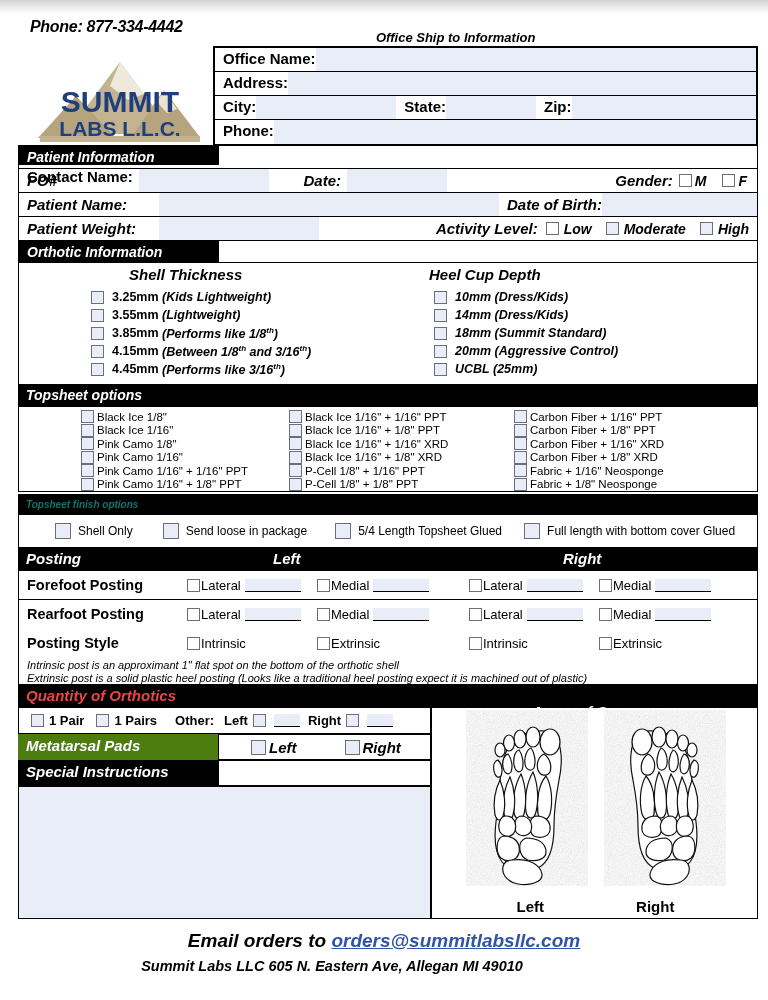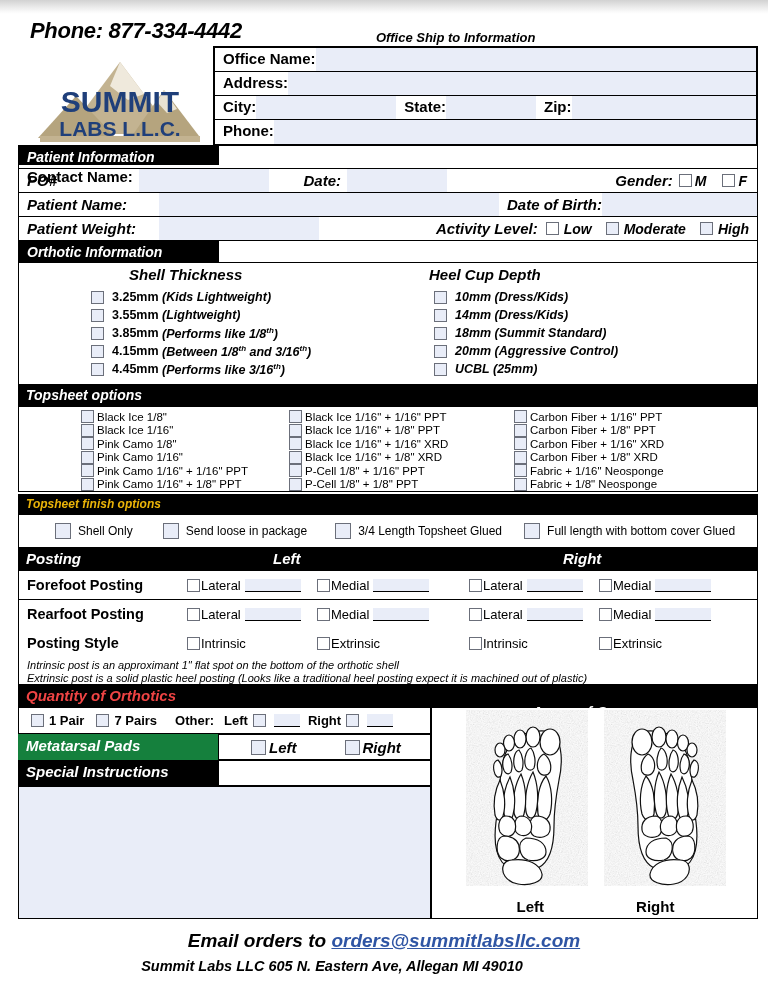--- a/index.html
+++ b/index.html
@@ -22,21 +22,21 @@
   .cbx{
     display:inline-block; width:13px; height:13px;
     border:1px solid #6b6f7a; background:#e9edf8; vertical-align:-2px;
     flex:0 0 auto;
   }
   .cbx.w{ background:#ffffff; }
 
   
   .phone{
     position:absolute; left:30px; top:18px;
-    font-size:22px; font-weight:bold; font-style:italic; letter-spacing:-0.3px;
+    font-size:16px; font-weight:bold; font-style:italic; letter-spacing:-0.3px;
   }
   .shipto{
     position:absolute; left:376px; top:30px;
     font-size:13px; font-weight:bold; font-style:italic;
   }
   .logo{ position:absolute; left:24px; top:56px; width:192px; height:92px; }
   .logo svg{ display:block; }
 
   
   .otbl{ position:absolute; left:213px; top:46px; width:545px; border:2px solid #000;}
@@ -70,21 +70,21 @@
           background:#000; }
   .tsbar span{ color:#fff; font-style:italic; font-weight:bold; font-size:14px;
                padding:2px 0 0 8px; display:inline-block;}
   .tsbox{ position:absolute; left:18px; top:407px; width:740px; height:85px;
           border:1.5px solid #000; border-top:none; }
   .tscol{ position:absolute; top:3px; }
   .tsitem{ display:flex; align-items:center; gap:3px; font-size:11.5px; height:13.5px; white-space:nowrap;}
 
   
   .tfbar{ position:absolute; left:18px; top:494px; width:740px; height:21px; background:#000;}
-  .tfbar span{ color:#eab308; font-style:italic; font-weight:bold; font-size:12px; padding:1px 0 0 8px; display:inline-block;text-align:center;}
+  .tfbar span{ color:#0f766e; font-style:italic; font-weight:bold; font-size:10px; padding:1px 0 0 8px; display:inline-block;text-align:center;}
   .tfbox{ position:absolute; left:18px; top:515px; width:740px; height:33px;
           border:1.5px solid #000; border-top:none; display:flex; align-items:center;}
   .tfitem{ display:flex; align-items:center; gap:7px; font-size:12px; }
   .tfitem .cbx{ width:16px; height:16px; }
 
   
   .pbar{ position:absolute; left:18px; top:548px; width:740px; height:23px; background:#000; }
   .pbar .t{ position:absolute; color:#fff; font-style:italic; font-weight:bold; font-size:15px; top:2px;}
   .pbox{ position:absolute; left:18px; top:571px; width:740px; height:114px;
          border:1.5px solid #000; border-top:none; }
@@ -96,21 +96,21 @@
   .note{ position:absolute; left:8px; font-size:11px; font-style:italic; }
 
   
   .qbar{ position:absolute; left:18px; top:685px; width:413px; height:23px; background:#000;}
   .qbar span{ color:#ef4444; font-style:italic; font-weight:bold; font-size:15px; padding:2px 0 0 8px; display:inline-block;}
   .qwhite{ position:absolute; left:218px; top:685px; width:213px; height:23px; background:#fff; border:1.5px solid #000;}
   .qbox{ position:absolute; left:18px; top:708px; width:413px; height:26px;
          border:1.5px solid #000; border-top:none; display:flex; align-items:center;}
   .qitem{ display:flex; align-items:center; gap:5px; font-size:13px; font-weight:bold; }
 
-  .mbar{ position:absolute; left:18px; top:734px; width:200px; height:26px; background:#15803d;}
+  .mbar{ position:absolute; left:18px; top:734px; width:200px; height:26px; background:#4d7c0f;}
   .mbar span{ color:#fff; font-style:italic; font-weight:bold; font-size:15px; padding:3px 0 0 8px; display:inline-block;}
   .mbox{ position:absolute; left:218px; top:734px; width:213px; height:26px; border:1.5px solid #000; display:flex; align-items:center;}
   .mitem{ display:flex; align-items:center; gap:3px; font-size:15px; font-weight:bold; font-style:italic;}
   .mitem .cbx{ width:15px; height:15px; }
 
   .sibar{ position:absolute; left:18px; top:760px; width:200px; height:26px; background:#000;}
   .sibar span{ color:#fff; font-style:italic; font-weight:bold; font-size:15px; padding:3px 0 0 8px; display:inline-block;}
   .siwhite{ position:absolute; left:218px; top:760px; width:213px; height:26px; background:#fff; border:1.5px solid #000;}
   .sibox{ position:absolute; left:18px; top:786px; width:413px; height:133px;
           border:1.5px solid #000; background:#e9edf8;}
@@ -377,21 +377,21 @@
     <div class="tfitem" style="margin-left:36px">
       <span class="cbx"></span>
       <span>Shell Only</span>
     </div>
     <div class="tfitem" style="margin-left:30px">
       <span class="cbx"></span>
       <span>Send loose in package</span>
     </div>
     <div class="tfitem" style="margin-left:28px">
       <span class="cbx"></span>
-      <span>3/4 Length Topsheet Glued</span>
+      <span>5/4 Length Topsheet Glued</span>
     </div>
     <div class="tfitem" style="margin-left:22px">
       <span class="cbx"></span>
       <span>Full length with bottom cover Glued</span>
     </div>
   </div>
 
   <div class="pbar">
     <div class="t" style="left:8px">Posting</div>
     <div class="t" style="left:255px">Left</div>
@@ -476,21 +476,21 @@
   <div class="qbar">
     <span>Quantity of Orthotics</span>
   </div>
   <div class="qbox">
     <div class="qitem" style="margin-left:12px">
       <span class="cbx"></span>
       <span>1 Pair</span>
     </div>
     <div class="qitem" style="margin-left:12px">
       <span class="cbx"></span>
-      <span>7 Pairs</span>
+      <span>1 Pairs</span>
     </div>
     <div class="qitem" style="margin-left:18px">
       <span>Other:</span>
     </div>
     <div class="qitem" style="margin-left:10px">
       <span>Left</span>
       <span class="cbx"></span>
       <span class="blank" style="width:26px"></span>
     </div>
     <div class="qitem" style="margin-left:8px">

